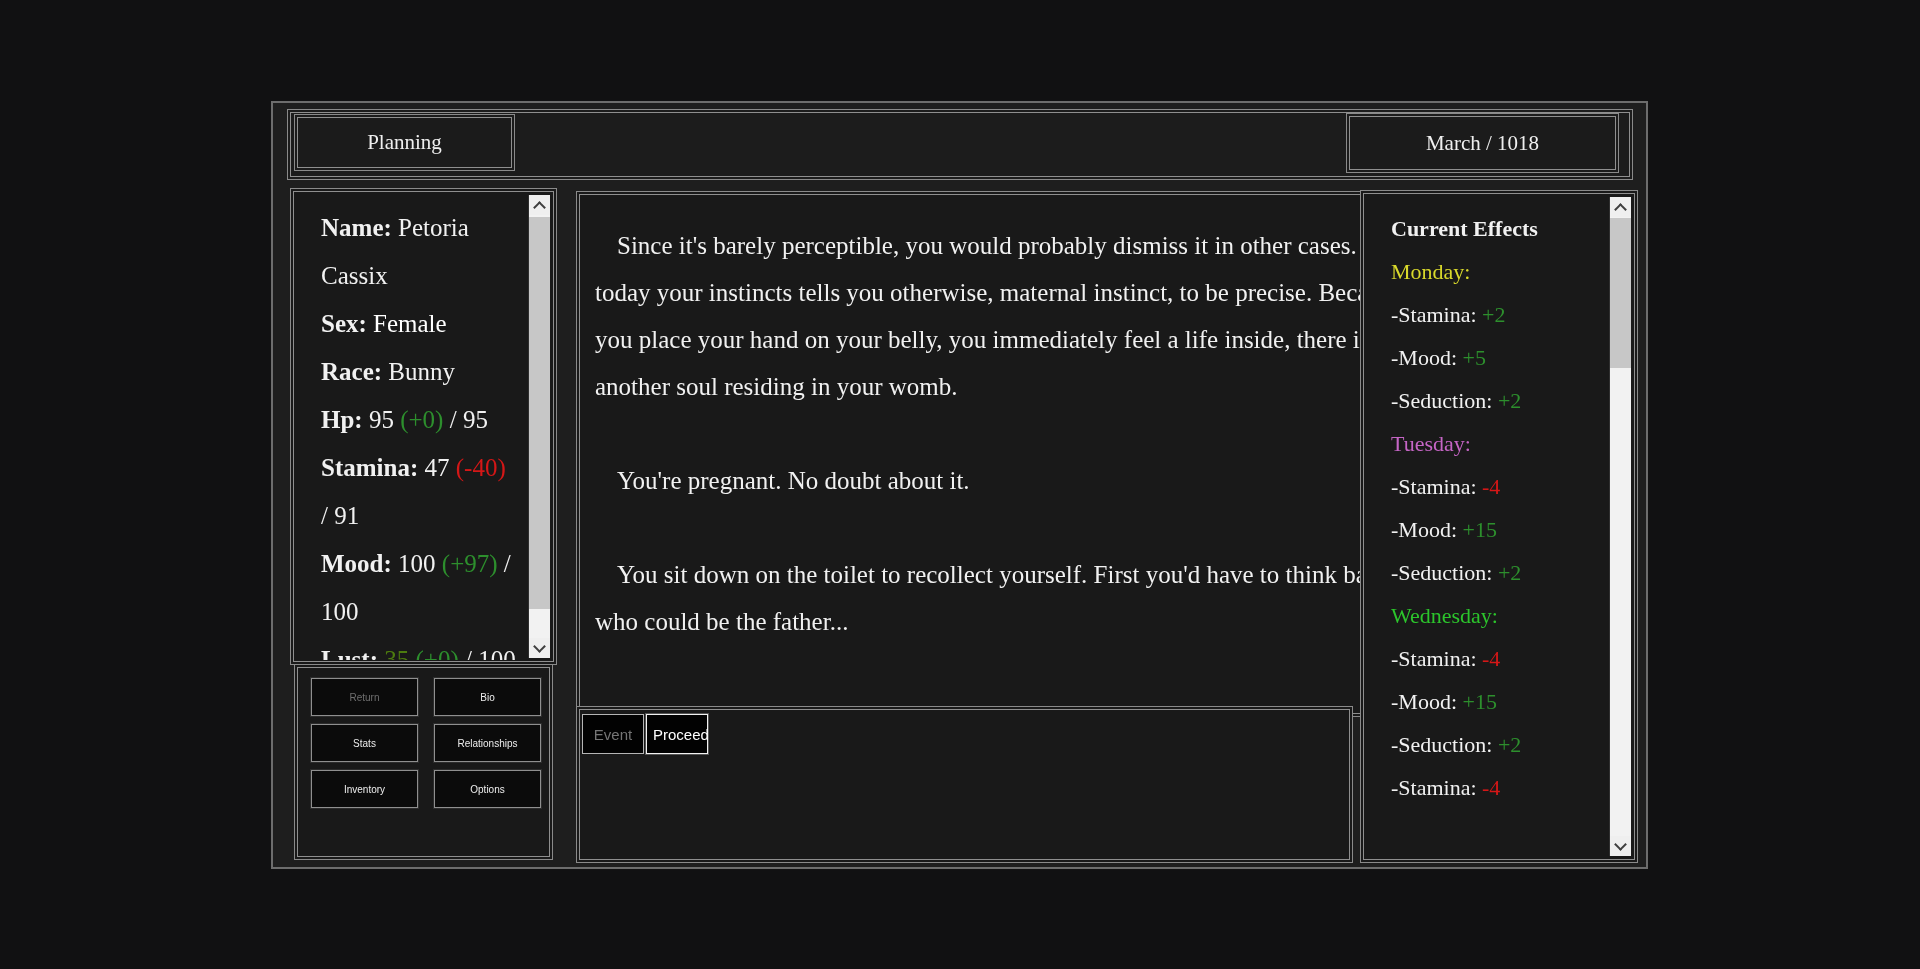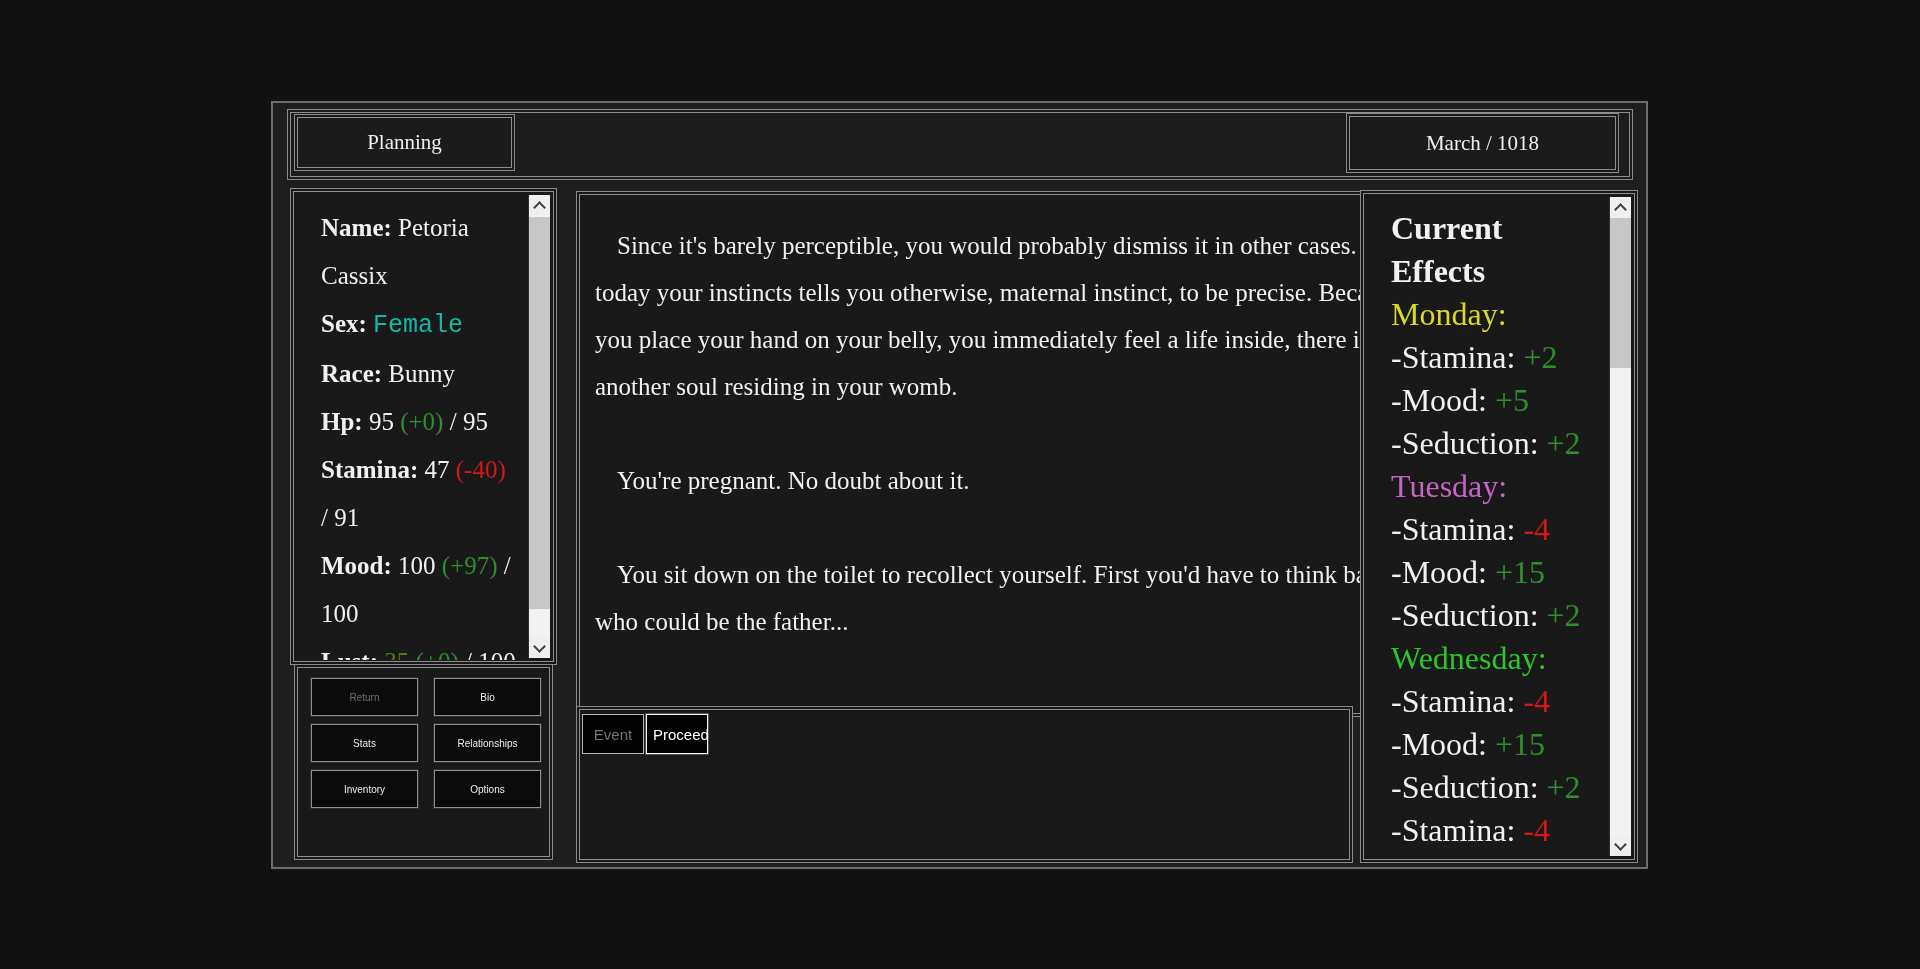--- a/index.html
+++ b/index.html
@@ -34,21 +34,21 @@
   #character-stats p{margin:0;}
   .part.label{font-weight:bold;}
 
   
   #story-text{position:absolute;left:0;top:0;right:30px;bottom:0;
        padding:26px 26px 0 14px;font-size:25px;line-height:47px;overflow:hidden;}
   #story-text p{margin:0 0 47px 0;text-indent:22px;}
 
   
   #effects-content{position:absolute;left:0;top:0;right:26px;bottom:0;
-       padding:12px 4px 0 26px;font-size:32px;line-height:43px;overflow:hidden;}
+       padding:12px 4px 0 26px;font-size:22px;line-height:43px;overflow:hidden;}
   #effects-content p{margin:0;}
   #effects-title{font-weight:bold;}
 
   
   #menu-buttons{position:absolute;left:12px;top:9px;display:grid;
        grid-template-columns:107px 107px;gap:8px 16px;}
   .game-btn{height:38px;background:#0b0b0b;border:1px solid #8f8f8f;
        box-shadow:0 0 0 1px #2c2c2c;color:#ededed;
        font-family:"Liberation Sans","DejaVu Sans",sans-serif;font-size:10px;cursor:pointer;}
   .game-btn.disabled{color:#6f6f6f;}
@@ -84,21 +84,21 @@
     </div>
     <div id="march-box" class="frame2">
       <div class="bar-label">March / 1018</div>
     </div>
   </div>
 
   <div id="left-panel" class="frame2">
     <div class="frame-inner">
       <div id="character-stats">
           <p class="stat-line"><span class="part label">Name: </span><span class="part text" style="color: rgb(241, 241, 241);">Petoria Cassix</span></p>
-          <p class="stat-line"><span class="part label">Sex: </span><span class="part female" style="color: #14b8a6; font-family: Liberation Mono, monospace;">Female</span></p>
+          <p class="stat-line"><span class="part label">Sex: </span><span class="part female" style="color: #ffffff;">Female</span></p>
           <p class="stat-line"><span class="part label">Race: </span><span class="part text" style="color: rgb(241, 241, 241);">Bunny</span></p>
           <p class="stat-line"><span class="part label">Hp: </span><span class="part text" style="color: rgb(241, 241, 241);">95 </span><span class="part positive" style="color: rgb(45, 143, 45);">(+0)</span><span class="part text" style="color: rgb(241, 241, 241);"> / 95</span></p>
           <p class="stat-line"><span class="part label">Stamina: </span><span class="part text" style="color: rgb(241, 241, 241);">47 </span><span class="part negative" style="color: rgb(212, 23, 23);">(-40)</span><span class="part text" style="color: rgb(241, 241, 241);"> / 91</span></p>
           <p class="stat-line"><span class="part label">Mood: </span><span class="part text" style="color: rgb(241, 241, 241);">100 </span><span class="part positive" style="color: rgb(45, 143, 45);">(+97)</span><span class="part text" style="color: rgb(241, 241, 241);"> / 100</span></p>
           <p class="stat-line"><span class="part label">Lust: </span><span class="part text" style="color: #4d7c0f;">35 </span><span class="part positive" style="color: rgb(45, 143, 45);">(+0)</span><span class="part text" style="color: rgb(241, 241, 241);"> / 100</span></p>
         </div>
       <div class="sb" id="sb-left">
         <div class="sb-btn">
             <span class="chv up"></span>
           </div>

